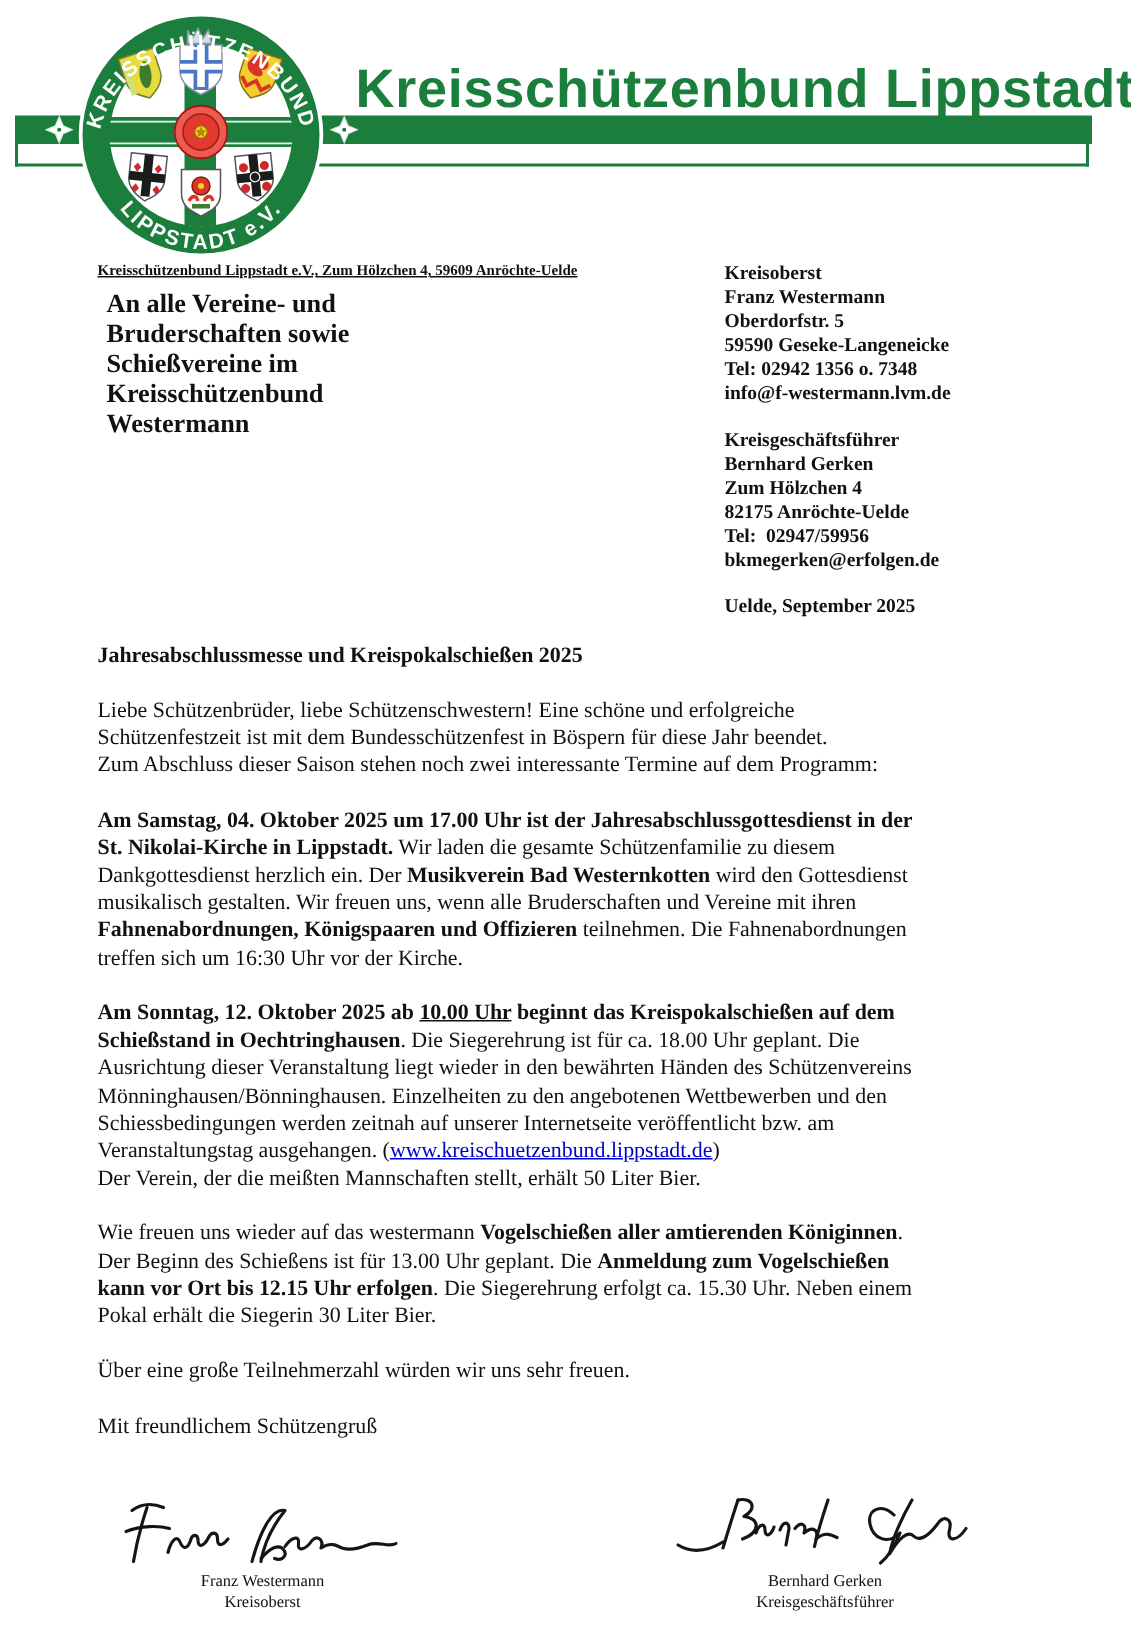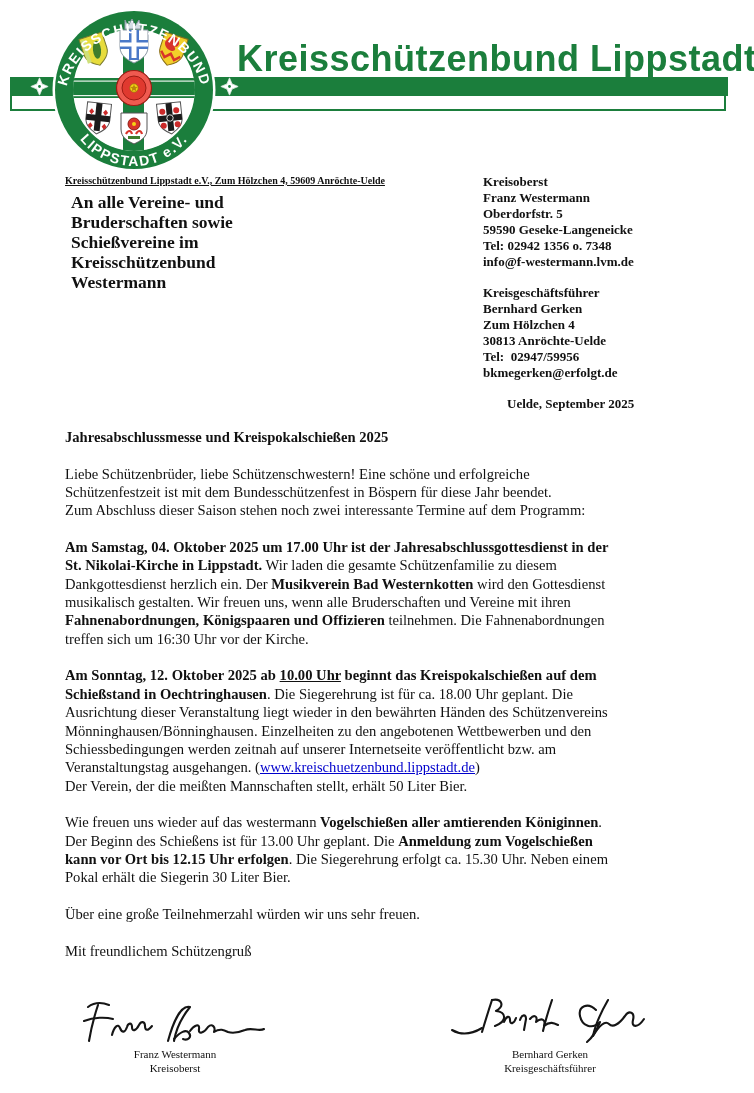--- a/index.html
+++ b/index.html
@@ -18,21 +18,21 @@
   .band-star.l{left:30px;} .band-star.r{left:220px;}
 
   
   .sender{left:65px;top:175px;font-weight:bold;font-size:10px;text-decoration:underline;white-space:nowrap;}
   .recipient{left:71px;top:192px;font-weight:bold;font-size:17.5px;line-height:20px;}
 
   
   .contacts{left:483px;top:174px;font-weight:bold;font-size:13px;line-height:16px;}
   .c-group{margin:0 0 15px 0;}
   .c-line{white-space:pre;}
-  .dateline{margin-top:9px;font-weight:bold;margin-left:24px;}
+  .dateline{margin-top:9px;font-weight:bold;}
 
   
   .content{left:65px;top:428px;width:641px;font-size:14.6px;line-height:18.35px;}
   .subject{font-weight:bold;margin:0 0 18.35px 0;}
   .para{margin:0 0 18.35px 0;white-space:pre-wrap;}
   .b{font-weight:bold;}
   .u{text-decoration:underline;}
   .lnk{color:var(--link);text-decoration:underline;cursor:pointer;}
 
   
@@ -153,23 +153,23 @@
       <div class="c-line">Franz Westermann</div>
       <div class="c-line">Oberdorfstr. 5</div>
       <div class="c-line">59590 Geseke-Langeneicke</div>
       <div class="c-line">Tel: 02942 1356 o. 7348</div>
       <div class="c-line">info@f-westermann.lvm.de</div>
     </div>
     <div class="c-group">
       <div class="c-line">Kreisgeschäftsführer</div>
       <div class="c-line">Bernhard Gerken</div>
       <div class="c-line">Zum Hölzchen 4</div>
-      <div class="c-line">30813 Anröchte-Uelde</div>
+      <div class="c-line">82175 Anröchte-Uelde</div>
       <div class="c-line">Tel:  02947/59956</div>
-      <div class="c-line">bkmegerken@erfolgt.de</div>
+      <div class="c-line">bkmegerken@erfolgen.de</div>
     </div>
     <div class="dateline">Uelde, September 2025</div>
   </div>
 
   <div class="abs content">
     <div class="subject">Jahresabschlussmesse und Kreispokalschießen 2025</div>
     <div class="para"><span>Liebe Schützenbrüder, liebe Schützenschwestern! Eine schöne und erfolgreiche
 Schützenfestzeit ist mit dem Bundesschützenfest in Böspern für diese Jahr beendet.
 Zum Abschluss dieser Saison stehen noch zwei interessante Termine auf dem Programm:</span></div>
     <div class="para"><span class="b">Am Samstag, 04. Oktober 2025 um 17.00 Uhr ist der Jahresabschlussgottesdienst in der

